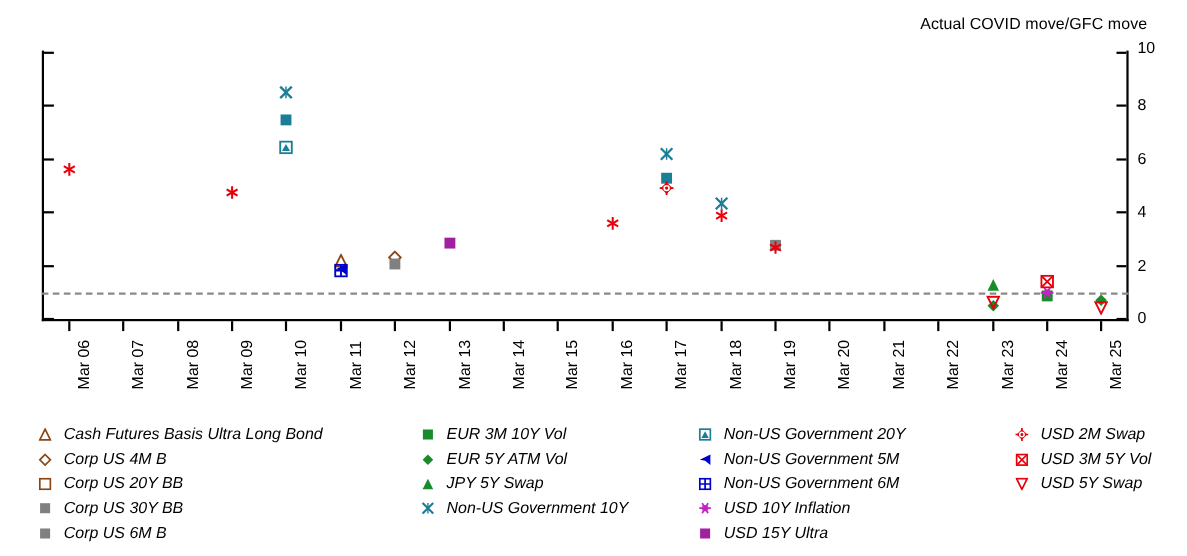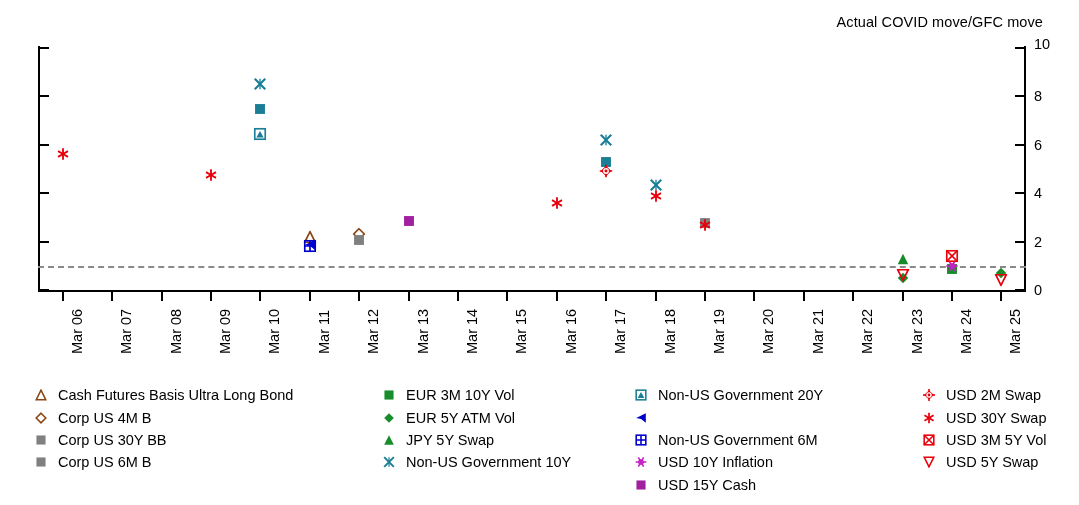--- a/index.html
+++ b/index.html
@@ -58,21 +58,21 @@
     transform:rotate(-90deg);
   }
 
   
   .pt{position:absolute;transform:translate(-50%,-50%);line-height:0;}
 
   
   #legend{
     position:absolute;
     left:30px;top:384px;
-    width:1030px;height:112px;
+    width:1030px;height:112px;font-style:italic;
   }
   .lcol{position:absolute;top:0;}
   #lcol0{left:0;}
   #lcol1{left:348px;}
   #lcol2{left:600px;}
   #lcol3{left:888px;}
   .lrow{
     height:22.4px;
     display:flex;
     align-items:center;
@@ -319,20 +319,28 @@
           <span class="lmark">
             <svg width="12" height="12" viewBox="0 0 12 12">
               <polygon points="6,1.1800000000000002 10.82,6 6,10.82 1.1800000000000002,6" fill="none" stroke="#8B4513" stroke-width="1.56"></polygon>
             </svg>
           </span>
           <span class="ltext">Corp US 4M B</span>
         </div>
         <div class="lrow">
           <span class="lmark">
             <svg width="12" height="12" viewBox="0 0 12 12">
+              <rect x="1.1800000000000002" y="1.1800000000000002" width="9.64" height="9.64" fill="none" stroke="#8B4513" stroke-width="1.56"></rect>
+            </svg>
+          </span>
+          <span class="ltext">Corp US 20Y BB</span>
+        </div>
+        <div class="lrow">
+          <span class="lmark">
+            <svg width="12" height="12" viewBox="0 0 12 12">
               <rect x="1.44" y="1.44" width="9.120000000000001" height="9.120000000000001" fill="#808080"></rect>
             </svg>
           </span>
           <span class="ltext">Corp US 30Y BB</span>
         </div>
         <div class="lrow">
           <span class="lmark">
             <svg width="12" height="12" viewBox="0 0 12 12">
               <rect x="1.44" y="1.44" width="9.120000000000001" height="9.120000000000001" fill="#808080"></rect>
             </svg>
@@ -385,20 +393,21 @@
             </svg>
           </span>
           <span class="ltext">Non-US Government 20Y</span>
         </div>
         <div class="lrow">
           <span class="lmark">
             <svg width="12" height="12" viewBox="0 0 12 12">
               <polygon points="1.1800000000000002,6 10.82,1.1800000000000002 10.82,10.82 6,6.8999999999999995" fill="#0000CC"></polygon>
             </svg>
           </span>
+          <span class="ltext">Non-US Government 5M</span>
         </div>
         <div class="lrow">
           <span class="lmark">
             <svg width="12" height="12" viewBox="0 0 12 12">
               <rect x="1.1800000000000002" y="1.1800000000000002" width="9.64" height="9.64" fill="none" stroke="#0000CC" stroke-width="1.56"></rect>
               <line x1="6" y1="1.1800000000000002" x2="6" y2="10.82" stroke="#0000CC" stroke-width="1.56"></line>
               <line x1="1.1800000000000002" y1="6" x2="10.82" y2="6" stroke="#0000CC" stroke-width="1.56"></line>
             </svg>
           </span>
           <span class="ltext">Non-US Government 6M</span>
@@ -416,51 +425,38 @@
             </svg>
           </span>
           <span class="ltext">USD 10Y Inflation</span>
         </div>
         <div class="lrow">
           <span class="lmark">
             <svg width="12" height="12" viewBox="0 0 12 12">
               <rect x="1.44" y="1.44" width="9.120000000000001" height="9.120000000000001" fill="#A020A0"></rect>
             </svg>
           </span>
-          <span class="ltext">USD 15Y Cash</span>
+          <span class="ltext">USD 15Y Ultra</span>
         </div>
       </div>
     <div class="lcol" id="lcol3">
         <div class="lrow">
           <span class="lmark">
             <svg width="12" height="12" viewBox="0 0 12 12">
               <polygon points="6,1.1800000000000002 10.82,6 6,10.82 1.1800000000000002,6" fill="#E8000B"></polygon>
               <line x1="6" y1="0" x2="6" y2="12" stroke="#E8000B" stroke-width="1.56"></line>
               <line x1="0" y1="6" x2="12" y2="6" stroke="#E8000B" stroke-width="1.56"></line>
               <circle cx="6" cy="6" r="2.04" fill="none" stroke="#ffffff" stroke-width="1.326"></circle>
             </svg>
           </span>
           <span class="ltext">USD 2M Swap</span>
         </div>
         <div class="lrow">
           <span class="lmark">
             <svg width="12" height="12" viewBox="0 0 12 12">
-              <line x1="6" y1="6" x2="6" y2="0.7080000000000002" stroke="#E8000B" stroke-width="1.7160000000000002" stroke-linecap="butt"></line>
-              <line x1="6" y1="6" x2="1.4169935631727517" y2="3.3539999999999983" stroke="#E8000B" stroke-width="1.7160000000000002" stroke-linecap="butt"></line>
-              <line x1="6" y1="6" x2="1.41699356317275" y2="8.645999999999999" stroke="#E8000B" stroke-width="1.7160000000000002" stroke-linecap="butt"></line>
-              <line x1="6" y1="6" x2="5.999999999999999" y2="11.292" stroke="#E8000B" stroke-width="1.7160000000000002" stroke-linecap="butt"></line>
-              <line x1="6" y1="6" x2="10.583006436827247" y2="8.646000000000003" stroke="#E8000B" stroke-width="1.7160000000000002" stroke-linecap="butt"></line>
-              <line x1="6" y1="6" x2="10.583006436827251" y2="3.354000000000004" stroke="#E8000B" stroke-width="1.7160000000000002" stroke-linecap="butt"></line>
-            </svg>
-          </span>
-          <span class="ltext">USD 30Y Swap</span>
-        </div>
-        <div class="lrow">
-          <span class="lmark">
-            <svg width="12" height="12" viewBox="0 0 12 12">
               <rect x="1.1800000000000002" y="1.1800000000000002" width="9.64" height="9.64" fill="none" stroke="#E8000B" stroke-width="1.56"></rect>
               <line x1="1.1800000000000002" y1="1.1800000000000002" x2="10.82" y2="10.82" stroke="#E8000B" stroke-width="1.56"></line>
               <line x1="10.82" y1="1.1800000000000002" x2="1.1800000000000002" y2="10.82" stroke="#E8000B" stroke-width="1.56"></line>
             </svg>
           </span>
           <span class="ltext">USD 3M 5Y Vol</span>
         </div>
         <div class="lrow">
           <span class="lmark">
             <svg width="12" height="12" viewBox="0 0 12 12">

